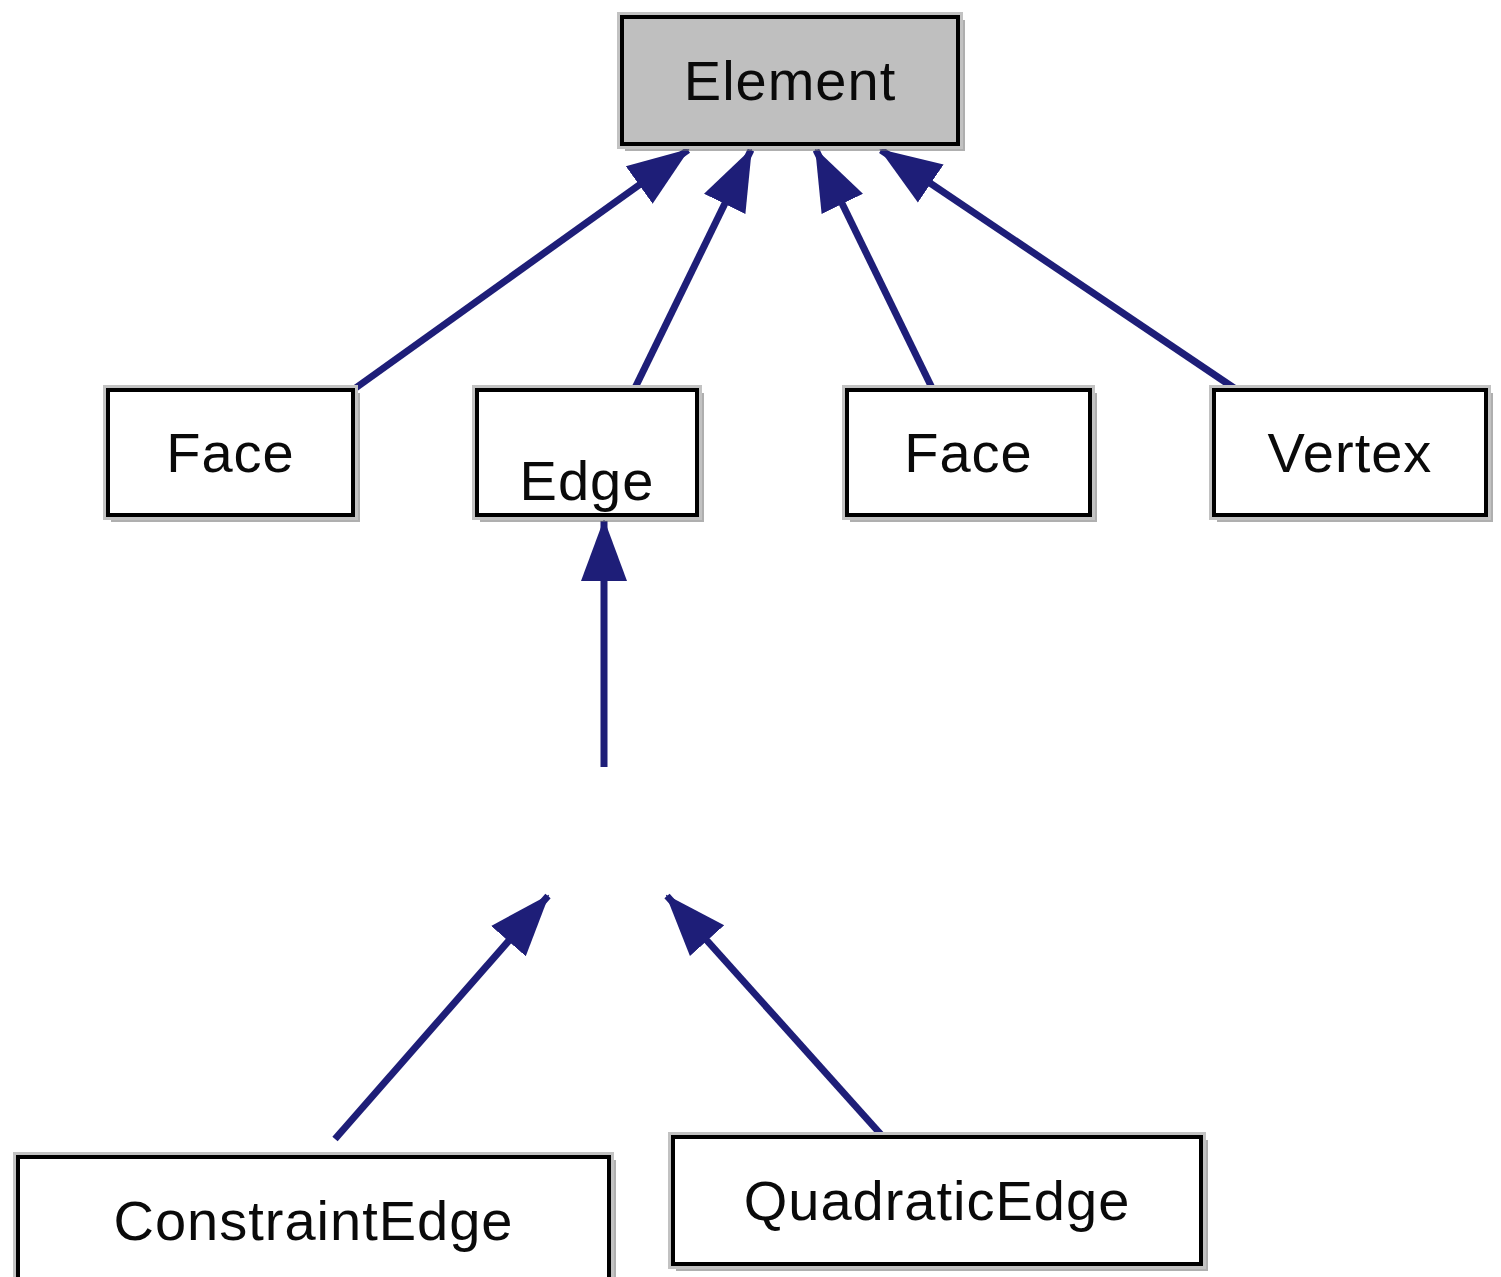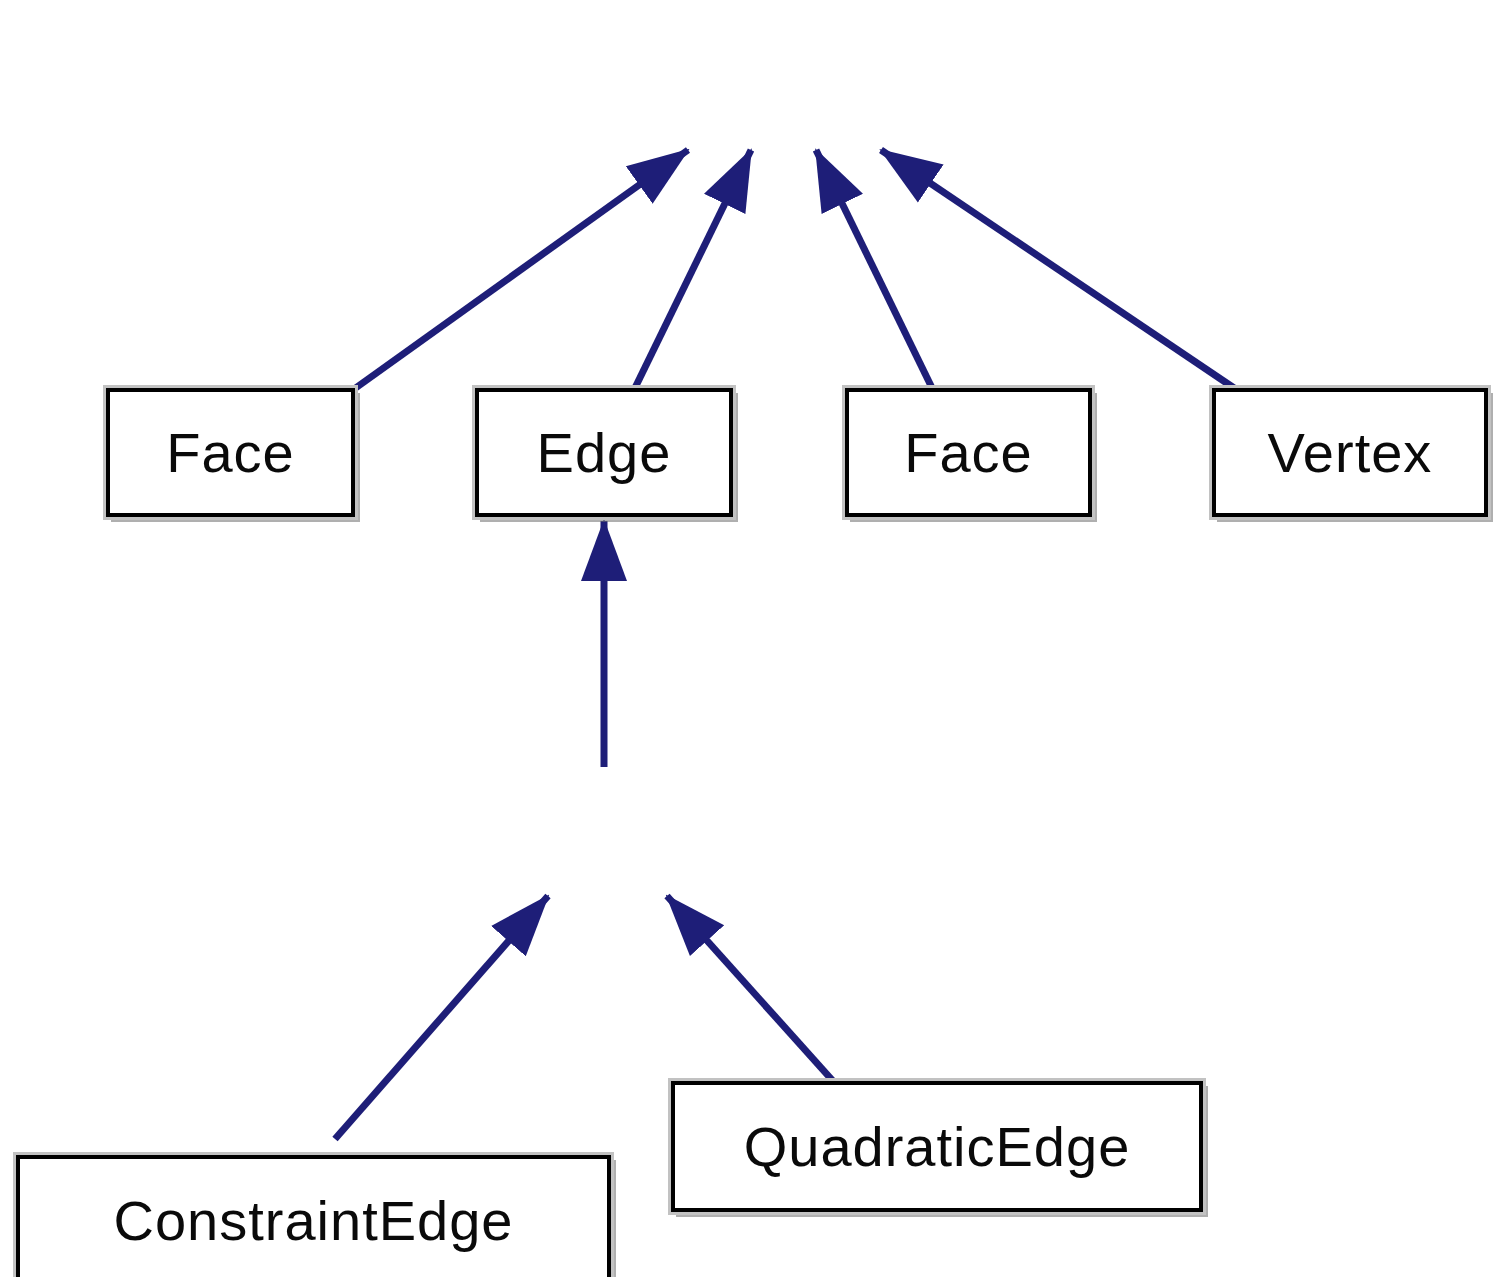--- a/index.html
+++ b/index.html
@@ -37,26 +37,26 @@
     color: #0a0a0a;
     letter-spacing: 1px;
     white-space: nowrap;
   }
   .node.root {
     background: #bfbfbf;
   }
   
   #node-element            { left: 620px;  top: 15px;   width: 340px; height: 131px; }
   #node-body               { left: 106px;  top: 388px;  width: 249px; height: 129px; }
-  #node-edge               { left: 475px;  top: 388px;  width: 258px; height: 129px; }
+  #node-edge               { left: 475px;  top: 388px;  width: 224px; height: 129px; align-items: flex-end; }
   #node-face               { left: 845px;  top: 388px;  width: 247px; height: 129px; }
   #node-vertex             { left: 1212px; top: 388px;  width: 276px; height: 129px; }
   #node-approximation-edge { left: 278px;  top: 763px;  width: 657px; height: 129px; }
   #node-constraint-edge    { left: 16px;   top: 1135px; width: 595px; height: 131px; margin-top: 20px; }
-  #node-quadratic-edge     { left: 671px;  top: 1081px; width: 532px; height: 131px; }
+  #node-quadratic-edge     { left: 671px;  top: 1135px; width: 532px; height: 131px; }
 </style>
 </head>
 <body>
 
 <div id="canvas">
 
   <svg id="edges-svg" viewBox="0 0 1501 1277" xmlns="http://www.w3.org/2000/svg">
     <defs>
       <marker id="arrowhead" markerUnits="userSpaceOnUse" markerWidth="62" markerHeight="48" viewBox="0 0 62 48" refX="60" refY="24" orient="auto">
         <polygon points="0,1 62,24 0,47" fill="#1e1e78"></polygon>
@@ -66,20 +66,23 @@
       <line x1="350" y1="392" x2="688" y2="150" marker-end="url(#arrowhead)"></line>
       <line x1="633" y1="392" x2="751" y2="150" marker-end="url(#arrowhead)"></line>
       <line x1="934" y1="392" x2="816" y2="150" marker-end="url(#arrowhead)"></line>
       <line x1="1240" y1="392" x2="881" y2="150" marker-end="url(#arrowhead)"></line>
       <line x1="604" y1="767" x2="604" y2="521" marker-end="url(#arrowhead)"></line>
       <line x1="335" y1="1139" x2="548" y2="896" marker-end="url(#arrowhead)"></line>
       <line x1="885" y1="1139" x2="667" y2="896" marker-end="url(#arrowhead)"></line>
     </g>
   </svg>
 
+  <div class="node root" id="node-element">
+    <span class="label">Element</span>
+  </div>
 
   <div class="node" id="node-body">
     <span class="label">Face</span>
   </div>
 
   <div class="node" id="node-edge">
     <span class="label">Edge</span>
   </div>
 
   <div class="node" id="node-face">

